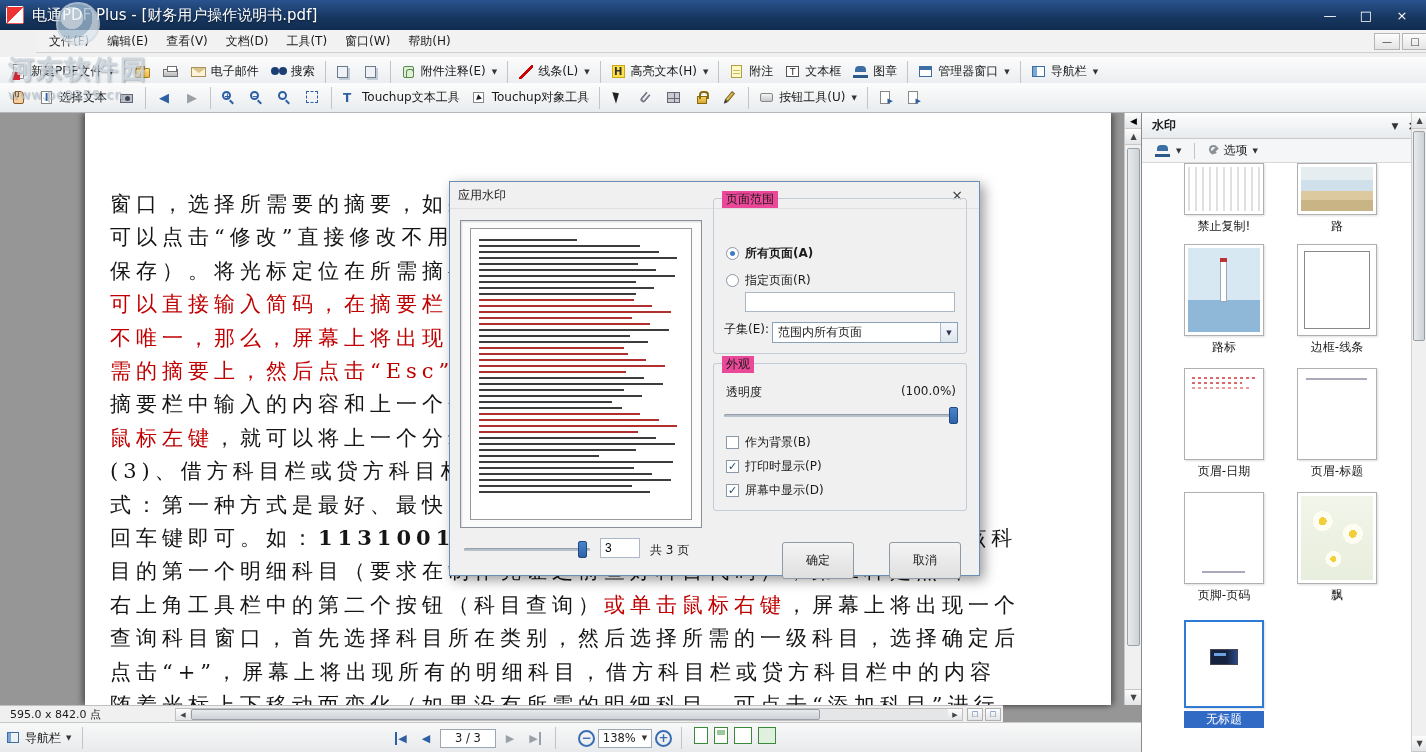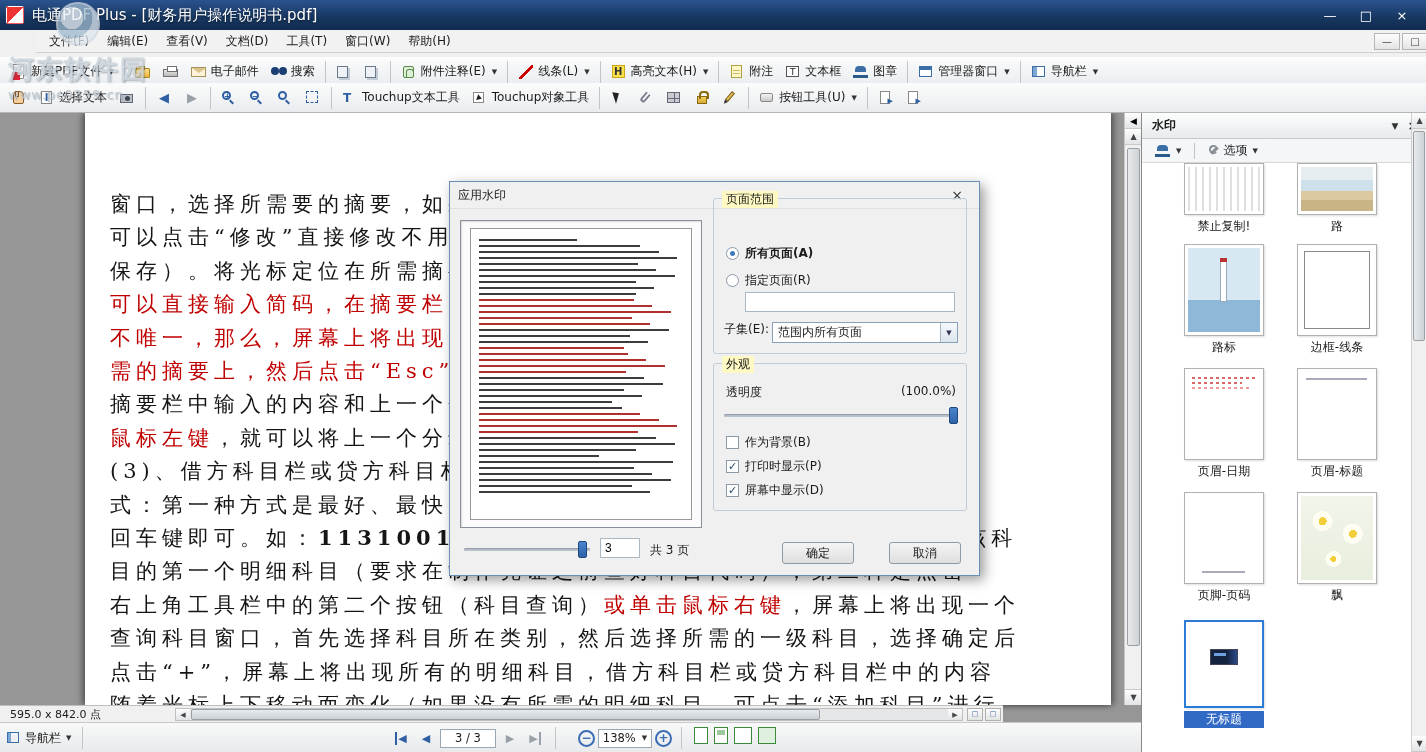--- a/index.html
+++ b/index.html
@@ -164,31 +164,31 @@
   
   #dialog { position:absolute; left:449px; top:181px; width:531px; height:395px; background:#f0f0f0; border:1px solid #6a8fb5; box-shadow:4px 4px 12px #00000066; z-index:50; }
   #dlg-titlebar { height:27px; display:flex; align-items:center; padding:0 8px; border-bottom:1px solid #e0e0e0; }
   #dlg-title { font-size:12px; }
   #dlg-close { margin-left:auto; width:28px; height:20px; display:flex; align-items:center; justify-content:center; font-size:14px; color:#333; }
   #preview-box { position:absolute; left:10px; top:38px; width:242px; height:308px; background:#fbfbfb; border:1px solid #8a9099; box-shadow:inset 1px 1px 2px #0002; }
   #preview-page { position:absolute; left:9px; top:7px; width:222px; height:292px; background:#fff; border:1px solid #999; padding:10px 8px; }
   .pv-line { height:2px; margin-bottom:4px; }
   
   .group { position:absolute; border:1px solid #c0ccd8; border-radius:3px; }
-  .group-legend { position:absolute; top:-8px; left:8px; background:#fef9c3; padding:0 4px; font-size:12px; }
+  .group-legend { position:absolute; top:-8px; left:8px; background:#ec4899; padding:0 4px; font-size:12px; }
   .radio-row, .check-row { position:absolute; display:flex; align-items:center; gap:6px; }
   .radio { width:13px; height:13px; border:1px solid #8a98a8; border-radius:50%; background:#fff; position:relative; flex:none; }
   .radio.on::after { content:""; position:absolute; left:3px; top:3px; width:5px; height:5px; border-radius:50%; background:#3f7bbf; }
   .checkbox { width:13px; height:13px; border:1px solid #8a98a8; background:#fff; position:relative; flex:none; font-size:11px; line-height:11px; text-align:center; color:#24476e; font-weight:bold; }
   .dlg-input { background:#fff; border:1px solid #aab8c5; height:20px; font-size:12px; padding:0 4px; }
   .combo { position:absolute; background:#fff; border:1px solid #88a0b8; height:21px; display:flex; align-items:center; padding-left:5px; font-size:12px; }
   .combo .cbtn { margin-left:auto; width:17px; height:100%; background:linear-gradient(#f5f8fb,#dde6ee); border-left:1px solid #aab8c5; display:flex; align-items:center; justify-content:center; font-size:7px; color:#335; }
   .slider-track { position:absolute; height:3px; background:#b8c2cc; border-radius:2px; box-shadow:inset 0 1px 1px #0003; }
   .slider-handle { position:absolute; width:9px; height:17px; background:linear-gradient(#4a84cc,#2e62a8); border:1px solid #1e4a80; border-radius:2px; }
-  .dlg-btn { position:absolute; width:72px; height:22px; background:linear-gradient(#f4f4f4,#dfdfdf); border:1px solid #8e9aa5; border-radius:3px; display:flex; align-items:center; justify-content:center; font-size:12px; }
+  .dlg-btn { position:absolute; width:72px; height:37px; background:linear-gradient(#f4f4f4,#dfdfdf); border:1px solid #8e9aa5; border-radius:3px; display:flex; align-items:center; justify-content:center; font-size:12px; }
 
   
   #wm-overlay { position:absolute; left:8px; top:2px; z-index:100; opacity:.85; pointer-events:none; display:flex; align-items:center; gap:6px;flex-direction:column; }
   #wm-logo { width:44px; height:44px; border-radius:50%; background:radial-gradient(circle at 35% 35%, #eef4f8 0 30%, #9fb8cc 31% 55%, #dfe8ef 56%); border:2px solid #cfd8e0; opacity:.9; }
   #wm-texts { text-align:left; }
   #wm-site { font-size:26px; font-weight:bold; color:#c9d2da; text-shadow:1px 1px 2px #4a5a6a88, -1px -1px 1px #ffffff55; letter-spacing:2px; }
   #wm-url { font-size:13px; color:#b8c4cc; text-shadow:1px 1px 1px #4a5a6a66; letter-spacing:1px; }
 </style>
 </head>
 <body>

